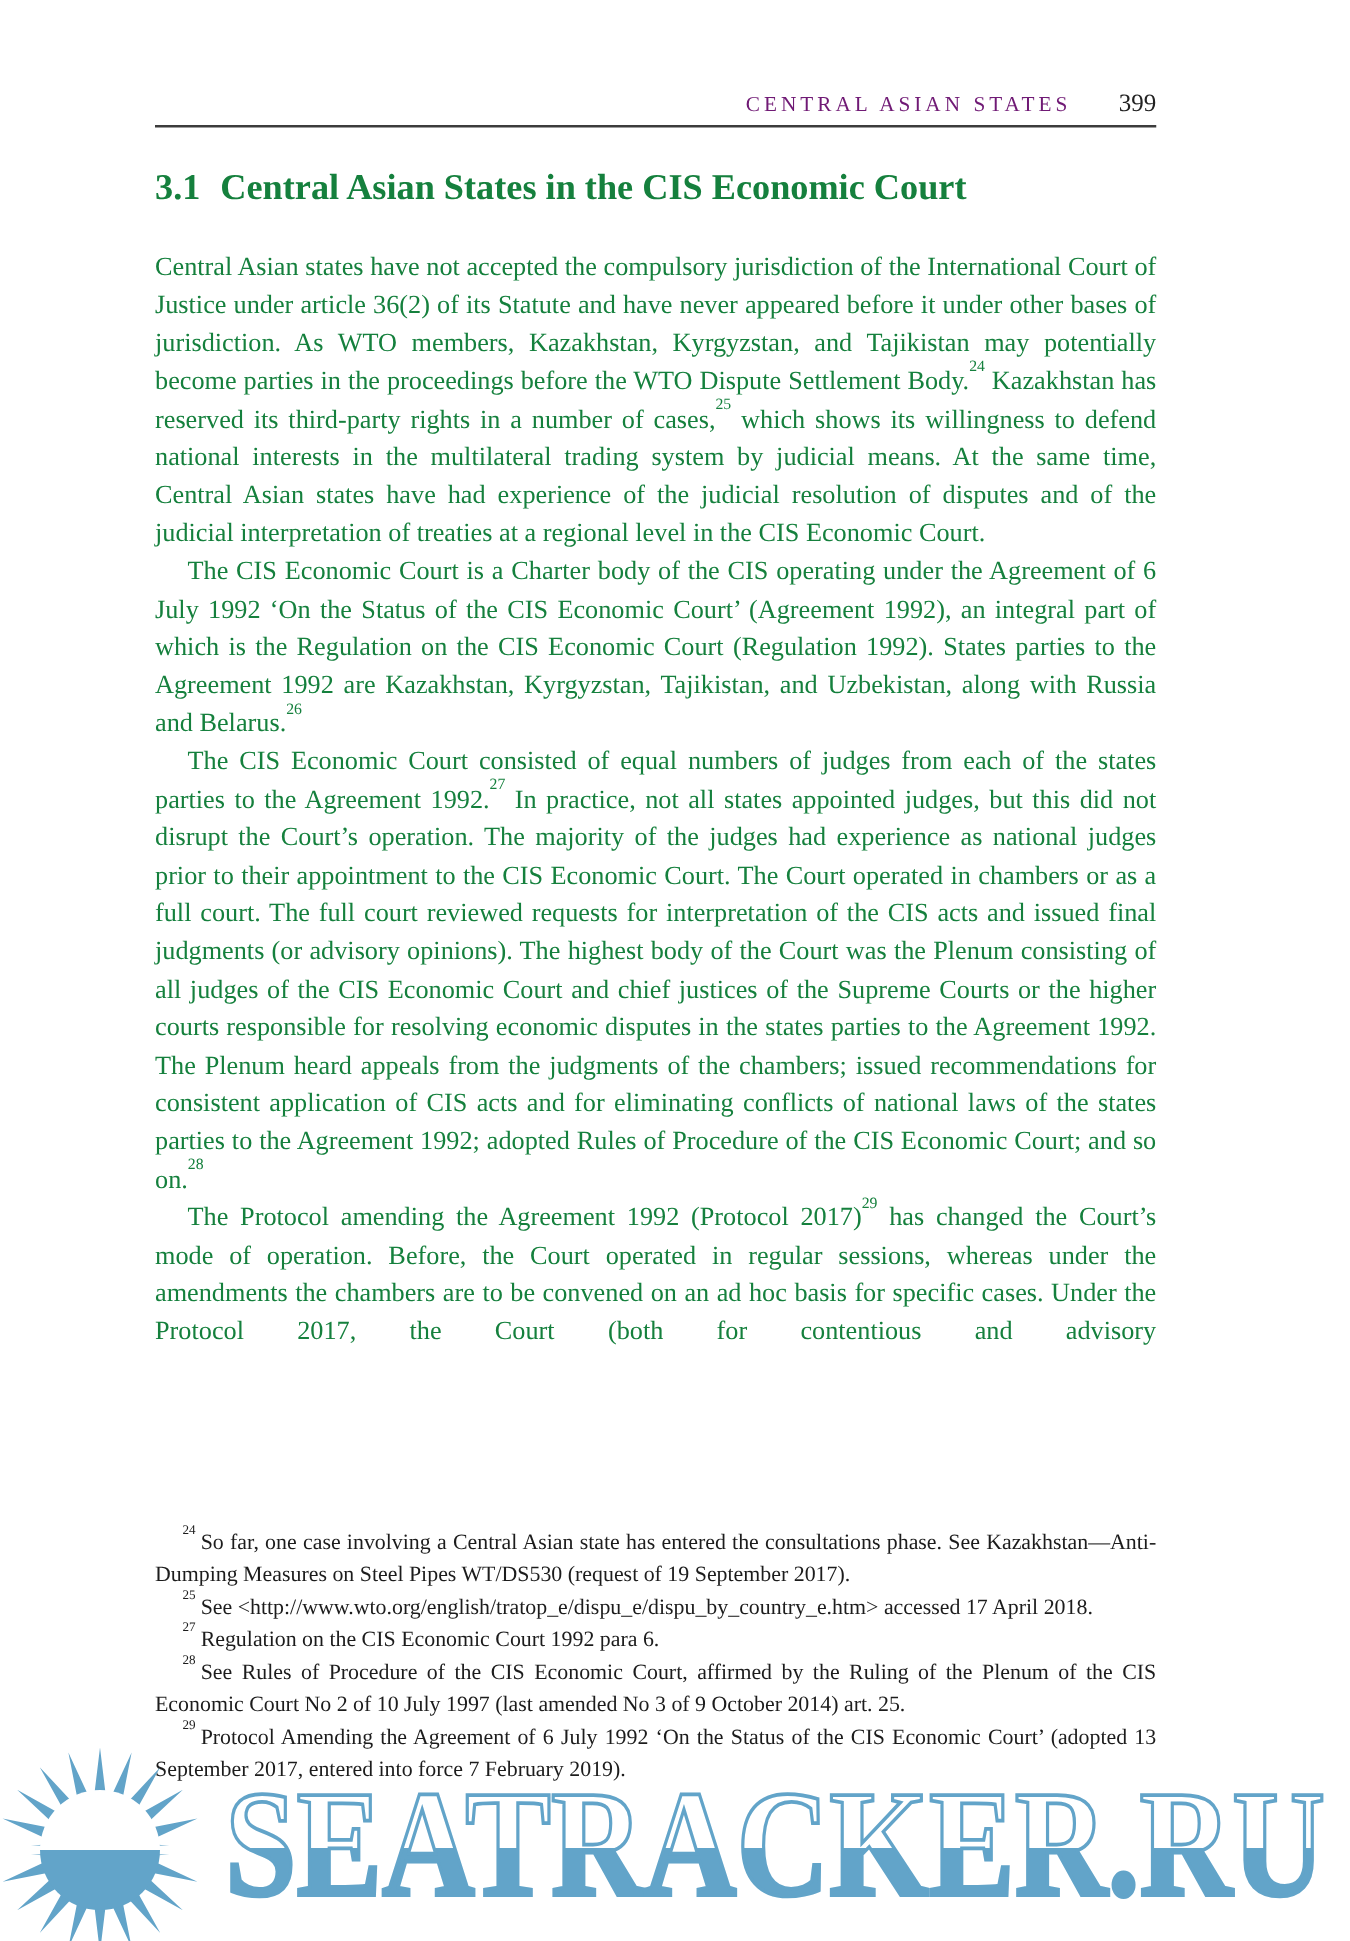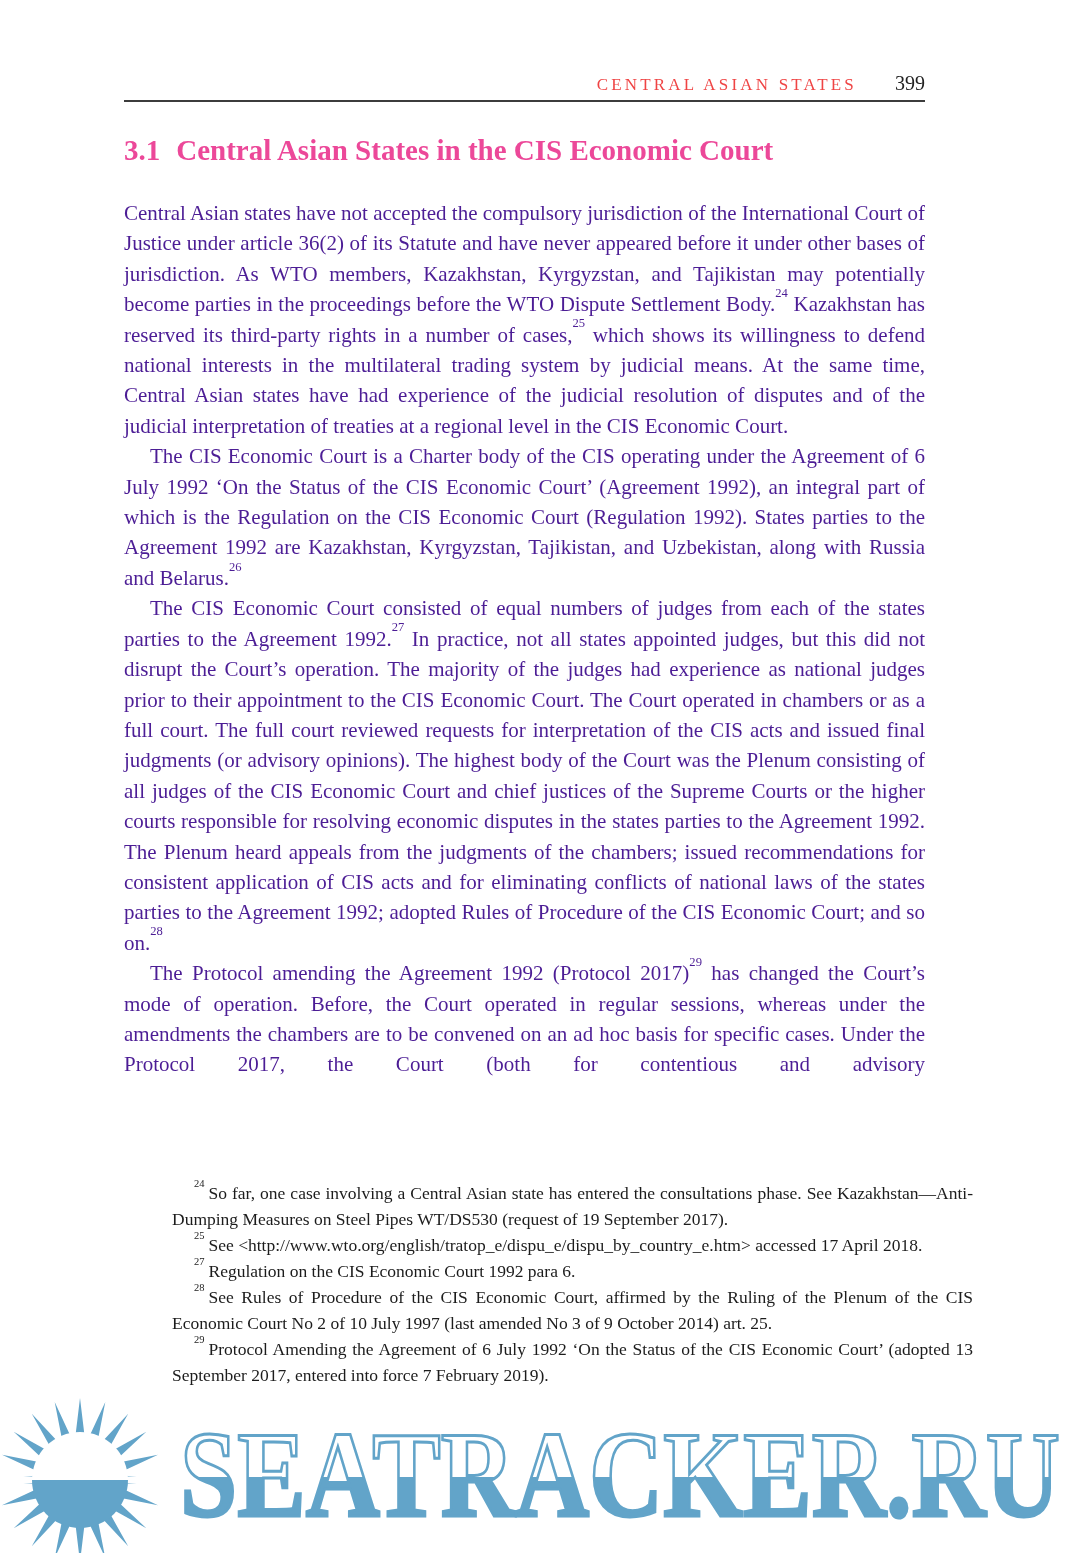--- a/index.html
+++ b/index.html
@@ -20,21 +20,21 @@
     top: 72px;
     left: 124px;
     width: 801px;
     display: flex;
     justify-content: flex-end;
     align-items: baseline;
   }
   .running-head .rh-title {
     font-size: 17px;
     letter-spacing: 3.2px;
-    color: #ef4444;
+    color: #701a75;
   }
   .running-head .rh-page {
     font-size: 20px;
     margin-left: 38px;
     color: #222;
   }
   .head-rule {
     position: absolute;
     top: 100px;
     left: 124px;
@@ -44,52 +44,51 @@
     border-top: 2px solid #3c3c3c;
   }
   
   .section-heading {
     position: absolute;
     top: 134px;
     left: 124px;
     width: 830px;
     font-size: 29px;
     font-weight: bold;
-    color: #ec4899;
+    color: #15803d;
     white-space: nowrap;
   }
   .section-heading .h-num { margin-right: 16px; }
   
   .body-text {
     position: absolute;
     top: 198px;
     left: 124px;
     width: 801px;
   }
   .body-text p.para {
     font-size: 21px;
     line-height: 30.4px;
     text-align: justify;
-    color: #4c1d95;
+    color: #15803d;
   }
   .body-text p.para.indent { text-indent: 26px; font-family: Liberation Serif, serif; }
   .body-text p.para.cont { text-align-last: justify; }
   .body-text sup, .footnotes sup {
     font-size: 0.6em;
     line-height: 0;
     position: relative;
     top: -0.5em;
   }
   
   .footnotes {
     position: absolute;
-    top: 1180px;
+    top: 1220px;
     left: 124px;
     width: 801px;
-    margin-left: 48px;
   }
   .footnotes p.footnote {
     font-size: 17.5px;
     line-height: 26px;
     text-align: justify;
     text-indent: 22px;
     color: #1c1c1c;
   }
   .footnotes p.footnote sup { margin-right: 4px; }
   

